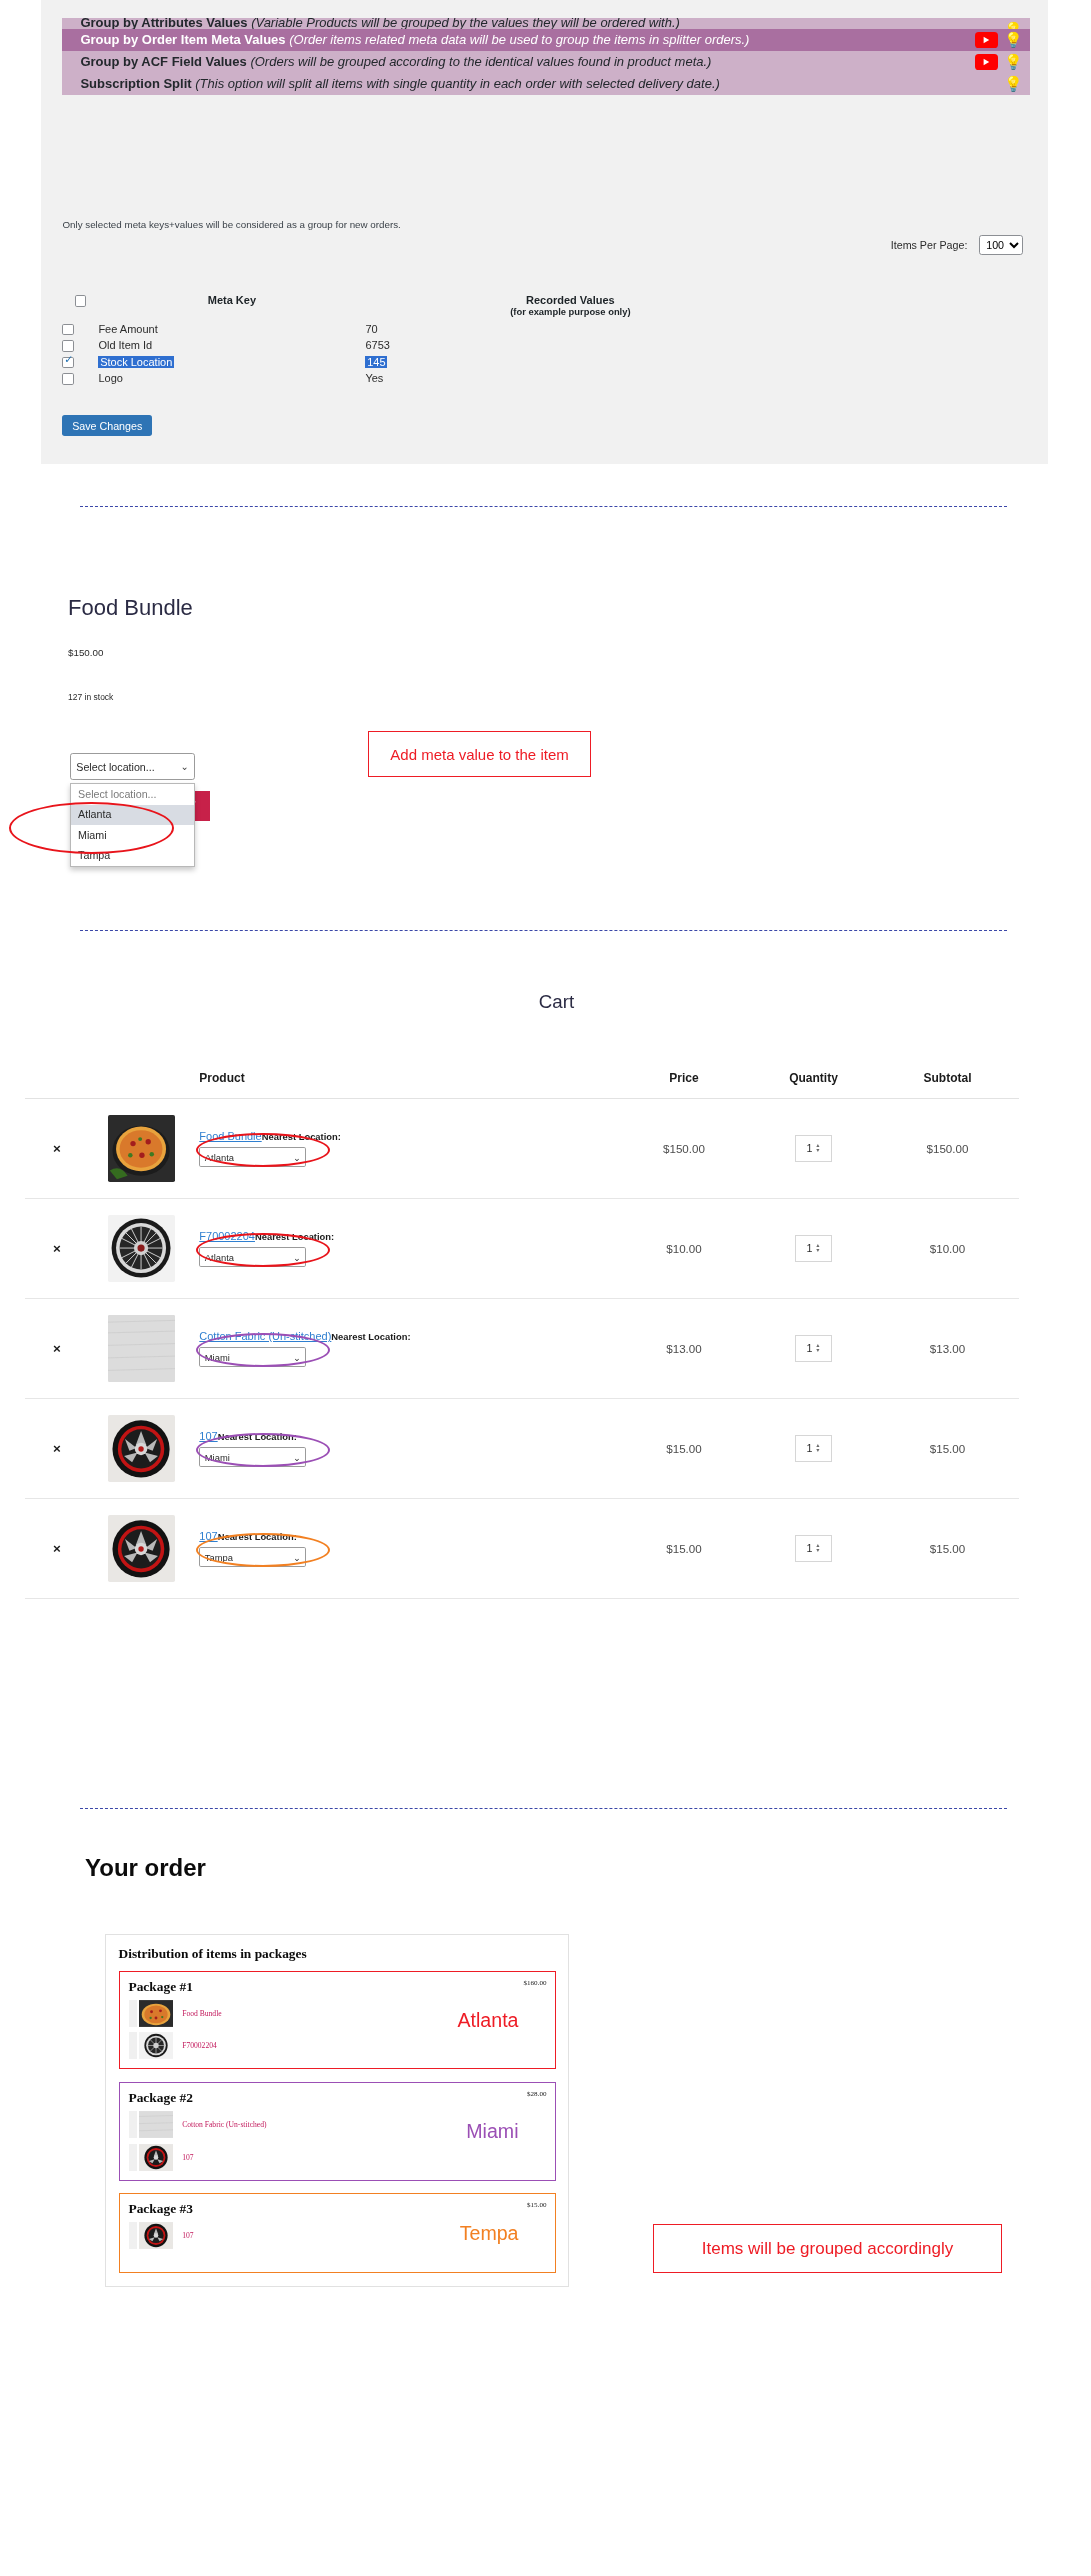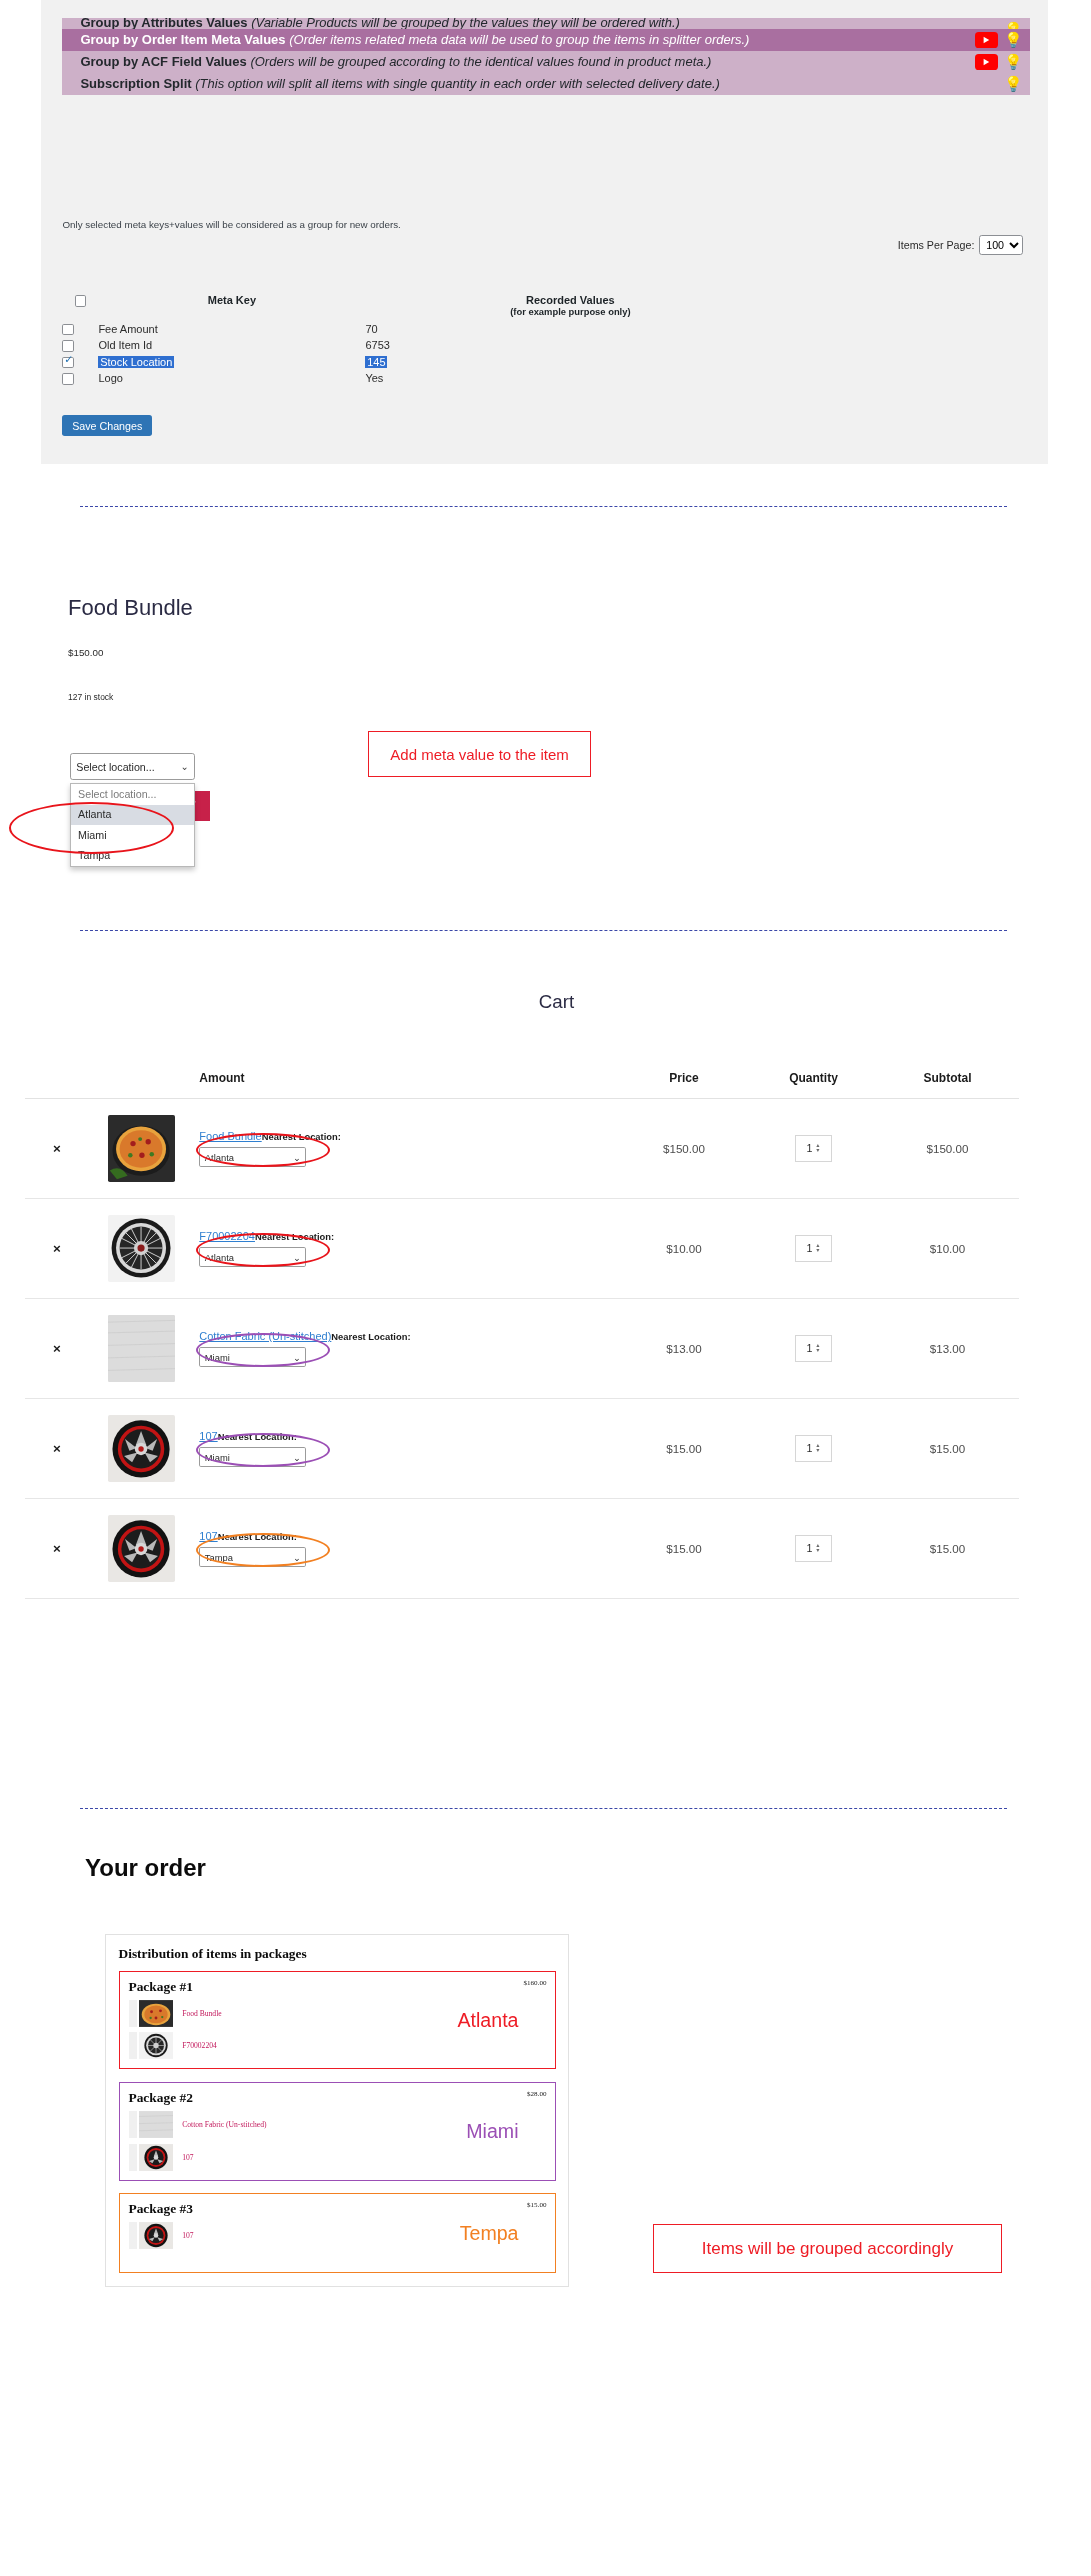--- a/index.html
+++ b/index.html
@@ -46,21 +46,21 @@
     display:flex; align-items:center; justify-content:center;
     font-size:14px; font-weight:bold; letter-spacing:0.2px;
   }
   .note-line{
     position:absolute; left:21.4px; top:219px;
     font-size:9.8px; color:#3c434a;
   }
   .perpage{
     position:absolute; right:25px; top:235px;
     font-size:10.7px; color:#2b2b2b;
-    display:flex; align-items:center; gap:5px;
+    display:flex; align-items:center; gap:12px;
   }
   .perpage select{
     font-family:"Liberation Sans", sans-serif;
     font-size:10.7px; padding:0.9px 1.8px; height:19.6px;
     border:0.9px solid #8c8f94; border-radius:2.7px; background:#fff;
   }
 
   .meta-table{
     position:absolute; left:21.4px; top:294px; width:713px;
     border-collapse:collapse; font-size:11px;
@@ -367,21 +367,21 @@
 
 <div class="divider" style="top:930px;"></div>
 
 <div class="cart-title">Cart</div>
 
 <table class="cart-table">
   <thead>
     <tr>
       <th class="blank"></th>
       <th class="thumb-h"></th>
-      <th class="prod-h">Amount</th>
+      <th class="prod-h">Product</th>
       <th style="width:134px">Price</th>
       <th style="width:125px">Quantity</th>
       <th style="width:143px">Subtotal</th>
     </tr>
   </thead>
   <tbody>
 
     <tr>
       <td class="remove">×</td>
       <td class="thumb">

